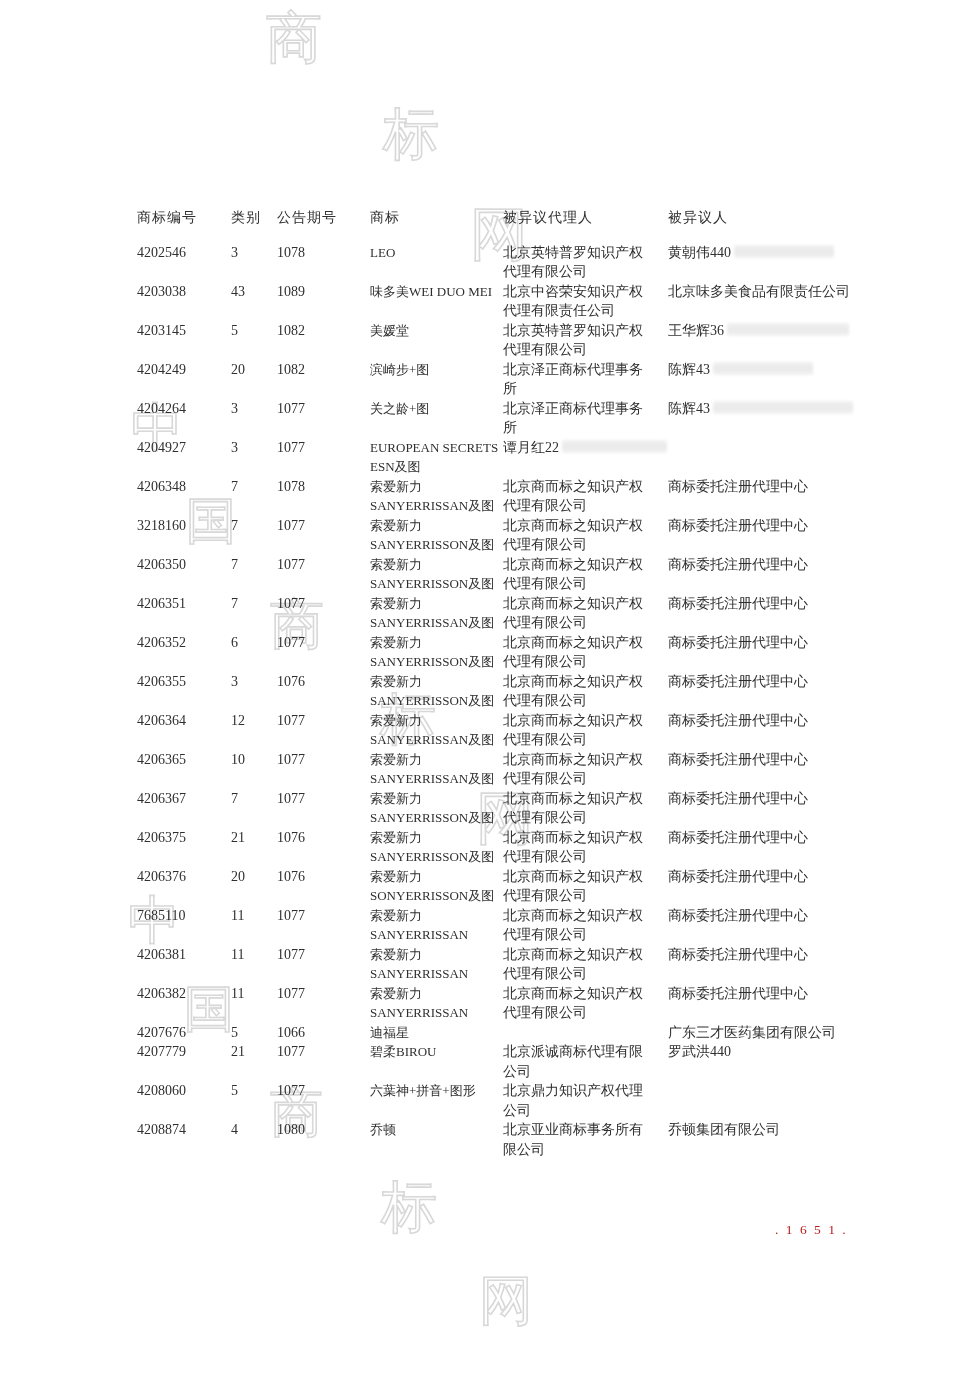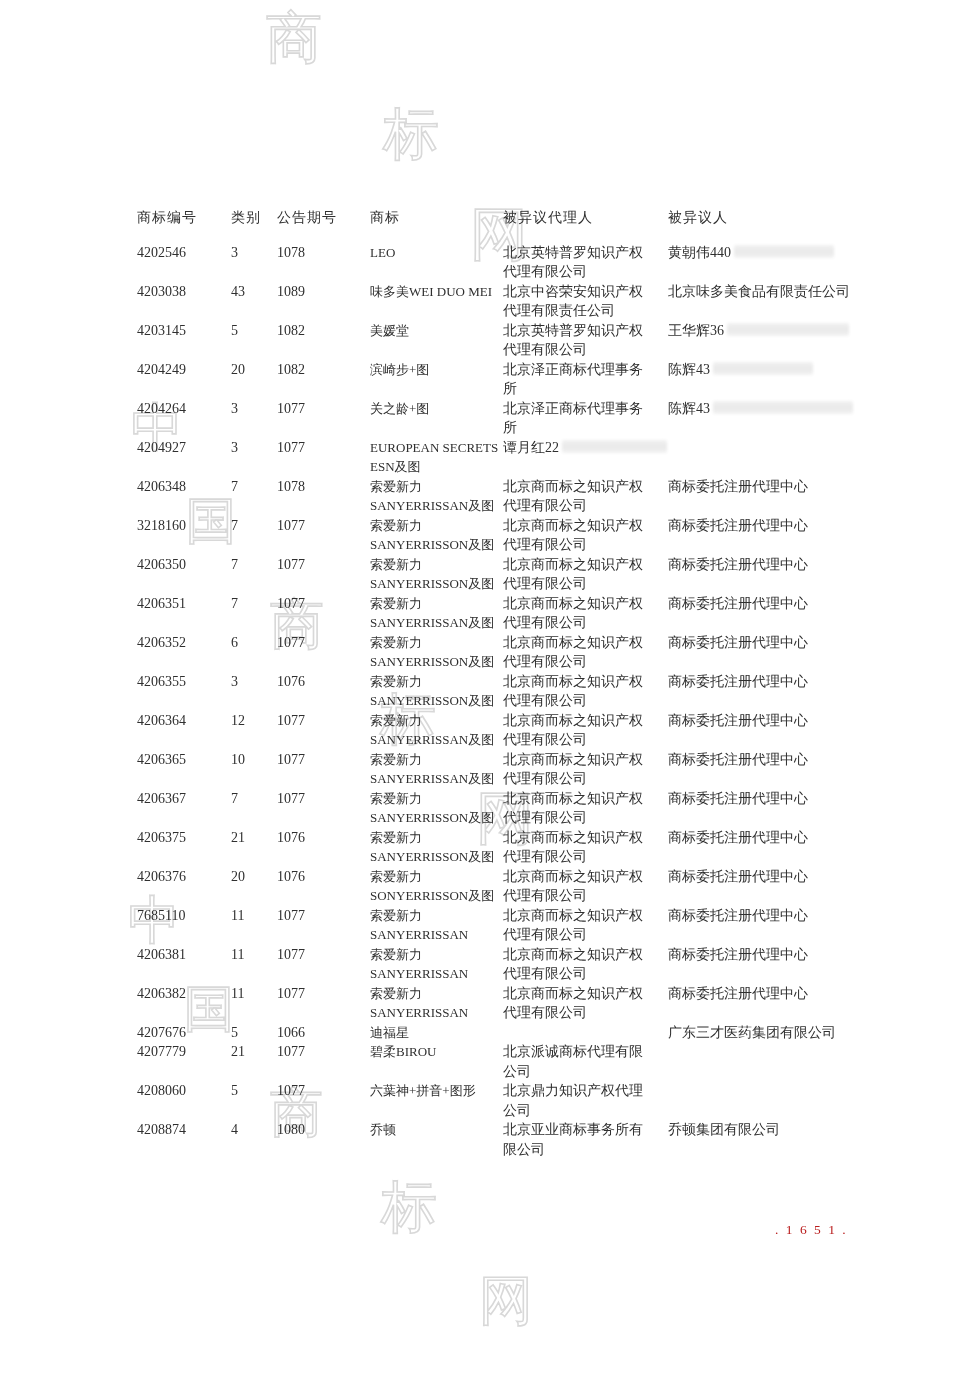--- a/index.html
+++ b/index.html
@@ -322,20 +322,21 @@
     <div class="cell c-opposed"><span>广东三才医药集团有限公司</span></div>
   </div>
 
   <div class="grid-row data-row">
     <div class="cell c-no">4207779</div>
     <div class="cell c-class">21</div>
     <div class="cell c-issue">1077</div>
     <div class="cell c-mark">碧柔BIROU</div>
     <div class="cell c-agent">北京派诚商标代理有限
 公司</div>
+    <div class="cell c-opposed"><span>罗武洪440</span></div>
   </div>
 
   <div class="grid-row data-row">
     <div class="cell c-no">4208060</div>
     <div class="cell c-class">5</div>
     <div class="cell c-issue">1077</div>
     <div class="cell c-mark">六葉神+拼音+图形</div>
     <div class="cell c-agent">北京鼎力知识产权代理
 公司</div>
   </div>

